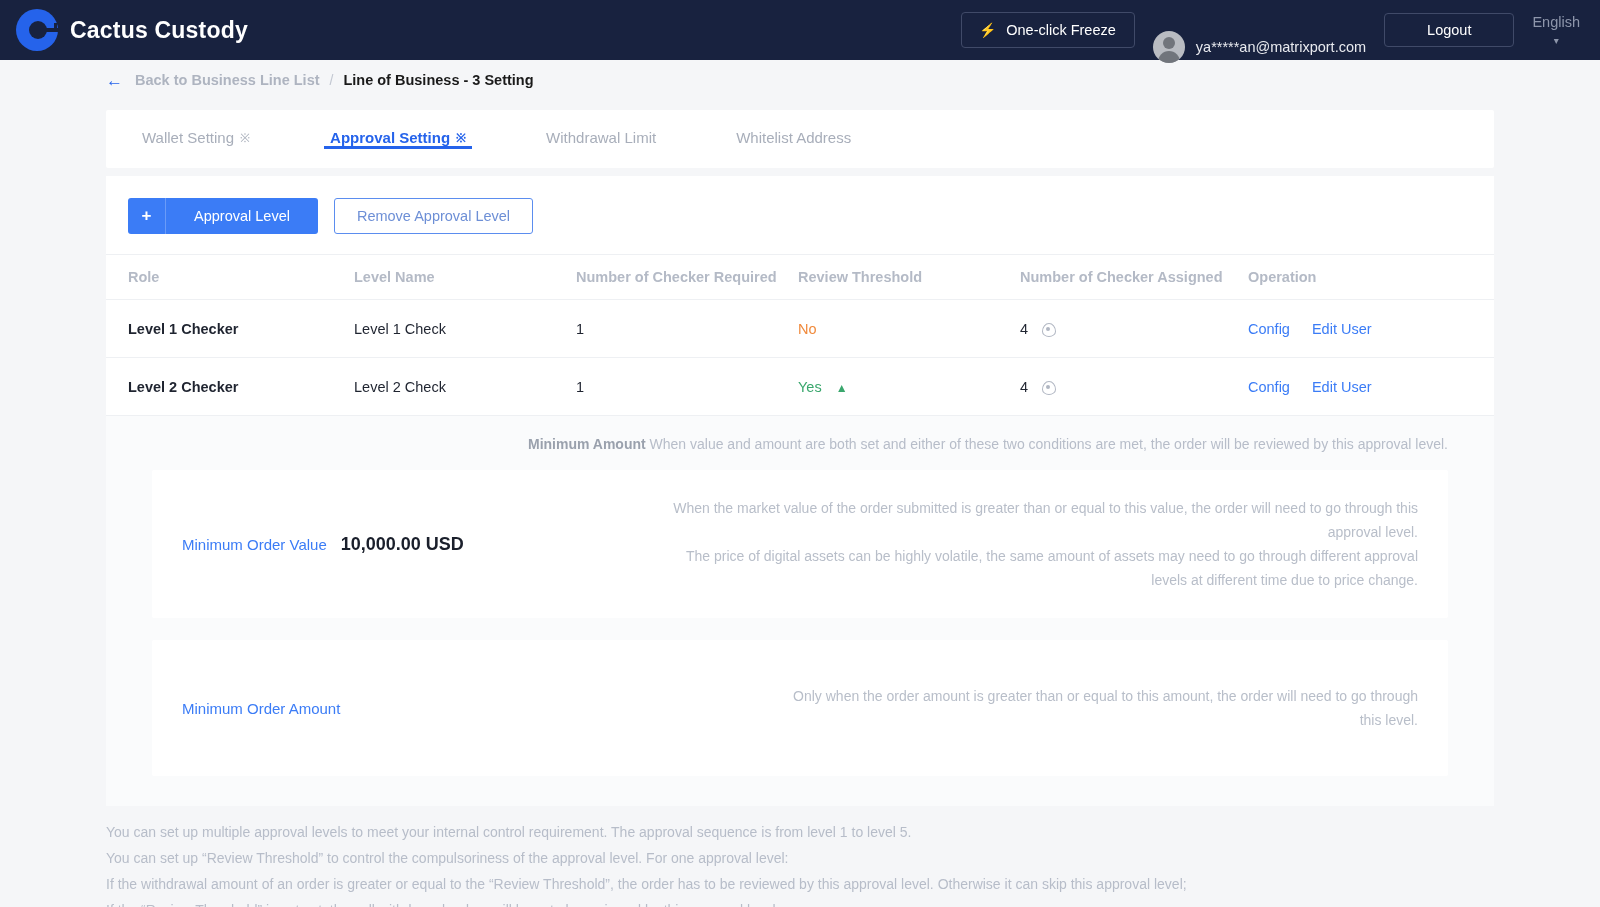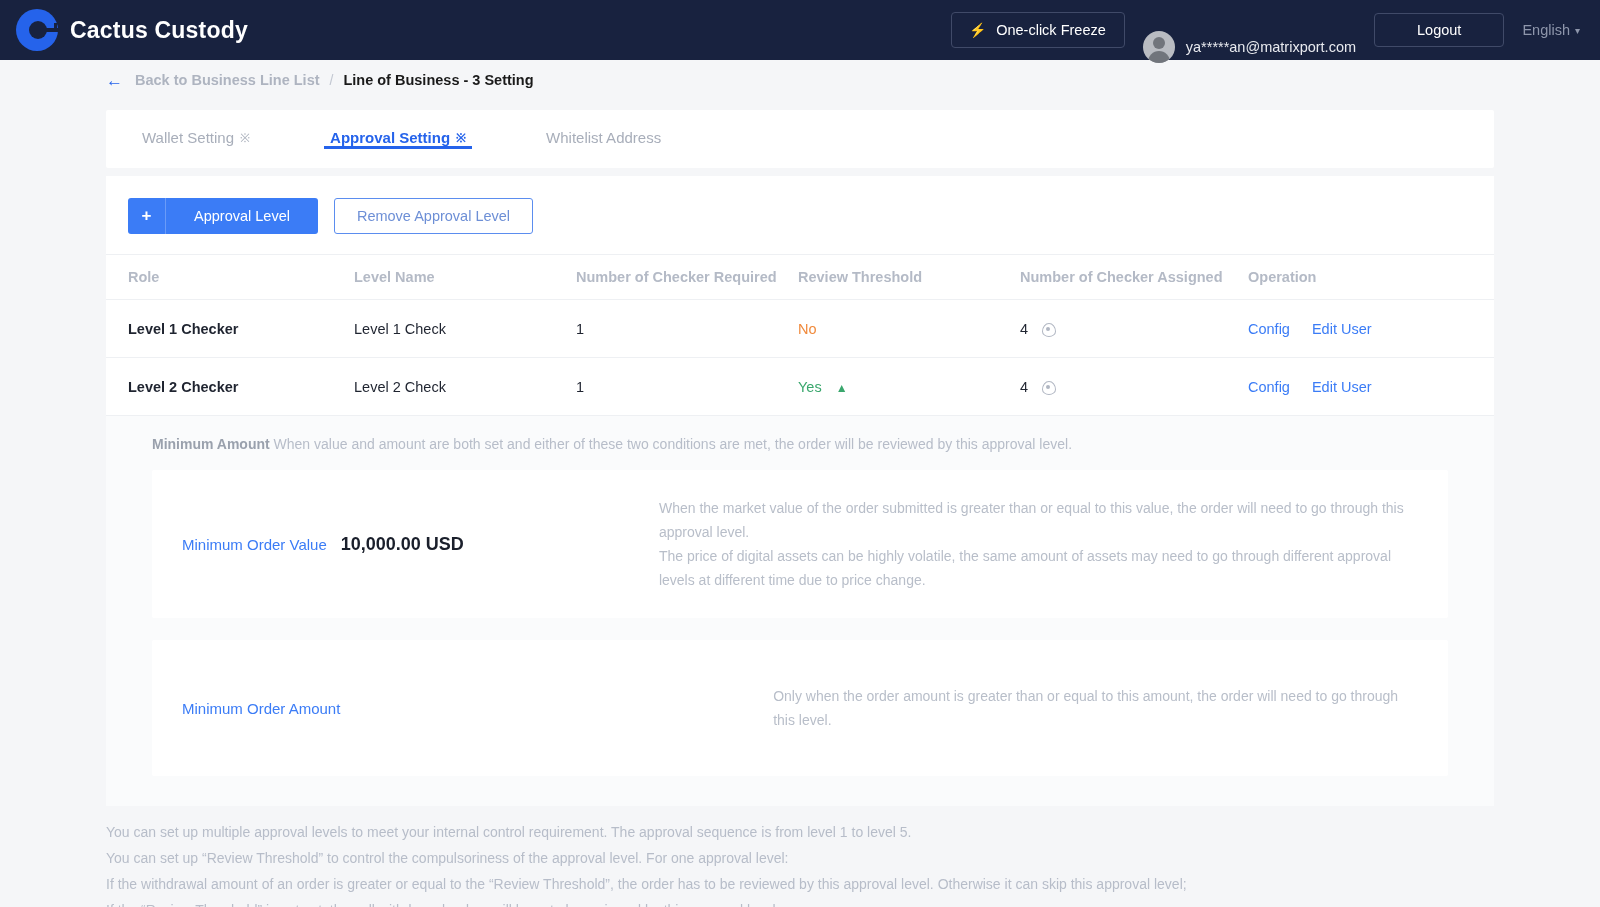--- a/index.html
+++ b/index.html
@@ -62,21 +62,21 @@
     position: absolute; left: 5px; top: 20px; width: 22px; height: 16px;
     border-radius: 11px 11px 0 0; background: #71757c;
   }
   .user-email { color: #e8eaef; font-size: 14.5px; }
   .logout-btn {
     border: 1px solid #404a68; border-radius: 4px;
     height: 34px; padding: 0 42px;
     color: #fff; font-size: 14.5px; background: transparent; cursor: pointer;
     display: flex; align-items: center; justify-content: center;
   }
-  .lang { color: #8e96ab; font-size: 14.5px; display: flex; align-items: center; gap: 5px; cursor: pointer; }
+  .lang { color: #8e96ab; font-size: 14.5px; display: flex; align-items: center; gap: 5px; cursor: pointer; flex-direction: column; }
   .caret-dn { font-size: 10px; }
 
   
   .crumbbar {
     height: 36px; display: flex; align-items: center;
     padding-left: 106px; gap: 10px; margin-top: 2px;
   }
   .back-arrow { color: #2563eb; font-size: 17px; line-height: 1; margin-right: 2px; }
   .back-link { color: #aeb4c0; font-size: 14.5px; font-weight: bold; cursor: pointer; }
   .crumb-sep { color: #c2c7d1; font-size: 14px; }
@@ -145,21 +145,21 @@
     border: 1.6px solid #b0b6c2; position: relative; top: 3px; cursor: pointer;
   }
   .eye::after {
     content: ""; position: absolute; left: 3.2px; top: 3.2px;
     width: 4px; height: 4px; border-radius: 50%; background: #b0b6c2;
   }
   .link { color: #3b7cf6; cursor: pointer; }
   .link + .link { margin-left: 18px; }
 
   
-  .detail { background: #fafbfc; padding: 20px 46px 30px 46px; }
+  .detail { background: #fafbfc; padding: 20px 46px 30px 46px; text-align: right; }
   .detail-head { font-size: 14px; color: #b7bdc9; margin-bottom: 18px; }
   .detail-head b { color: #9aa1ad; }
   .detail-card {
     background: #fff; border-radius: 2px; display: flex; align-items: center;
     padding: 26px 30px; min-height: 136px;
   }
   .detail-card + .detail-card { margin-top: 22px; }
   .dc-left { width: 630px; display: flex; align-items: baseline; gap: 14px; }
   .dc-label { color: #3b7cf6; font-size: 15px; }
   .dc-value { color: #1a1f2b; font-size: 18px; font-weight: bold; }
@@ -215,20 +215,23 @@
 <div class="content">
 
   <div class="tabs-card">
     <div class="tab">
       <span>Wallet Setting</span>
       <span class="snow">※</span>
     </div>
     <div class="tab active">
       <span>Approval Setting</span>
       <span class="snow">※</span>
+    </div>
+    <div class="tab">
+      <span>Withdrawal Limit</span>
     </div>
     <div class="tab">
       <span>Whitelist Address</span>
     </div>
   </div>
 
   <div class="panel">
 
     <div class="btn-row">
       <button class="btn-primary">

